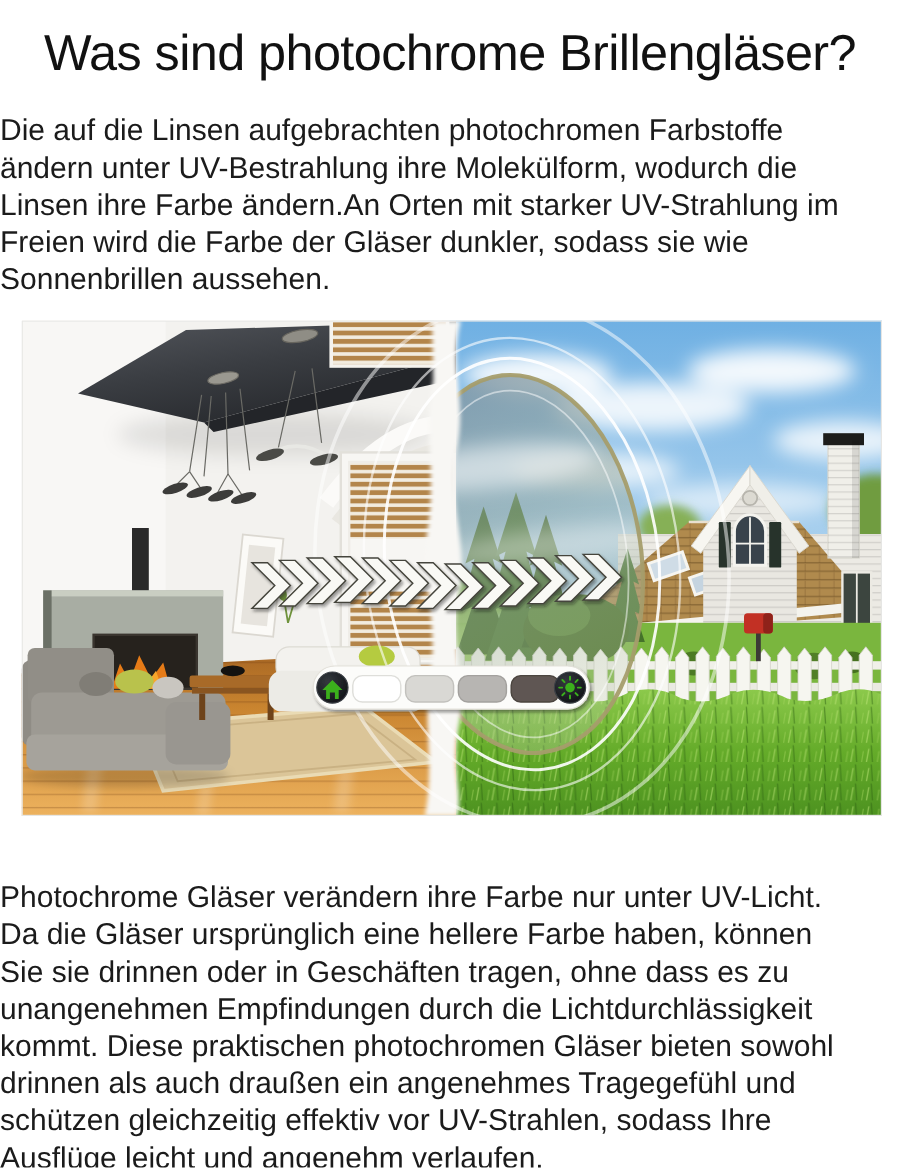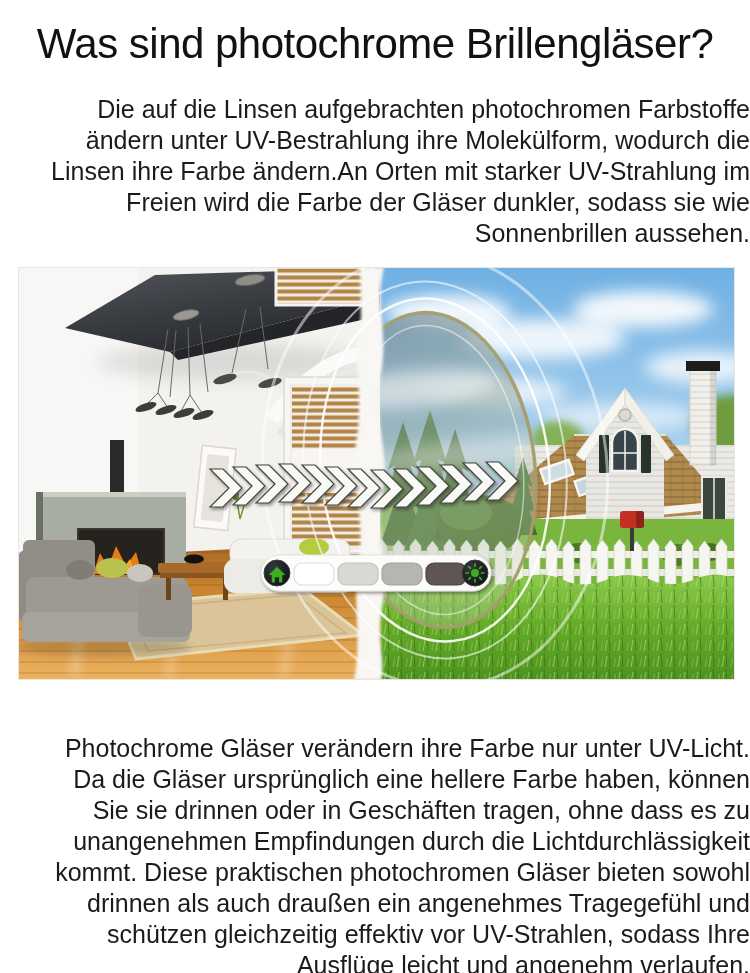--- a/index.html
+++ b/index.html
@@ -3,21 +3,21 @@
 <meta charset="utf-8">
 <style>
   html,body{margin:0;padding:0;width:750px;height:973px;background:#ffffff;overflow:hidden;}
   body{font-family:"Liberation Sans", sans-serif;color:#161616;position:relative;}
   .page-title{
     position:absolute;top:20px;left:0;width:750px;margin:0;
     font-size:42px;font-weight:400;text-align:center;letter-spacing:-0.5px;color:#111;
   }
   .body-par{
     position:absolute;left:0;width:750px;margin:0;
-    font-size:25px;line-height:31px;text-align:right;white-space:pre-line;color:#1b1b1b;
+    font-size:25px;line-height:31px;text-align:left;white-space:pre-line;color:#1b1b1b;
   }
   #par-top{top:94px;}
   #par-bottom{top:733px;}
   .illu{position:absolute;left:18px;top:267px;width:717px;height:413px;}
   svg{display:block;}
 </style>
 </head>
 <body>
 
 <h1 class="page-title">Was sind photochrome Brillengläser?</h1>

